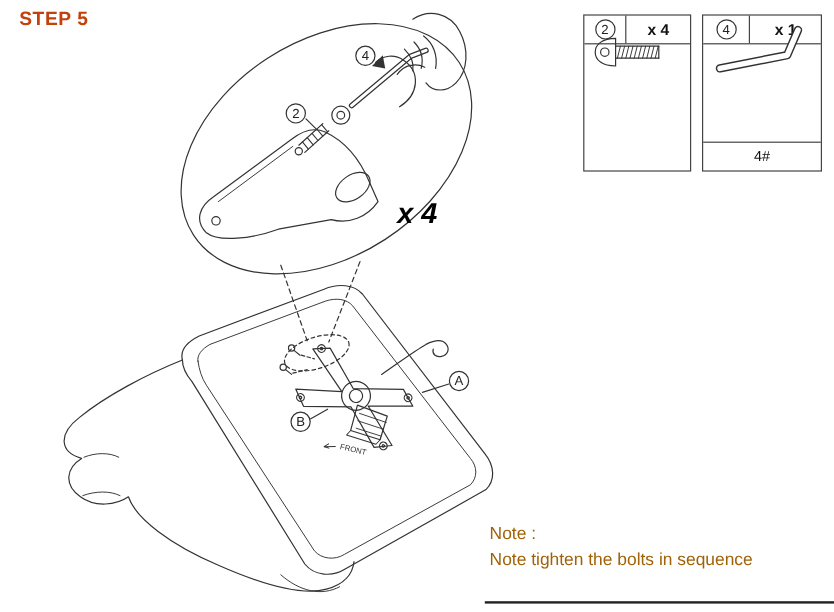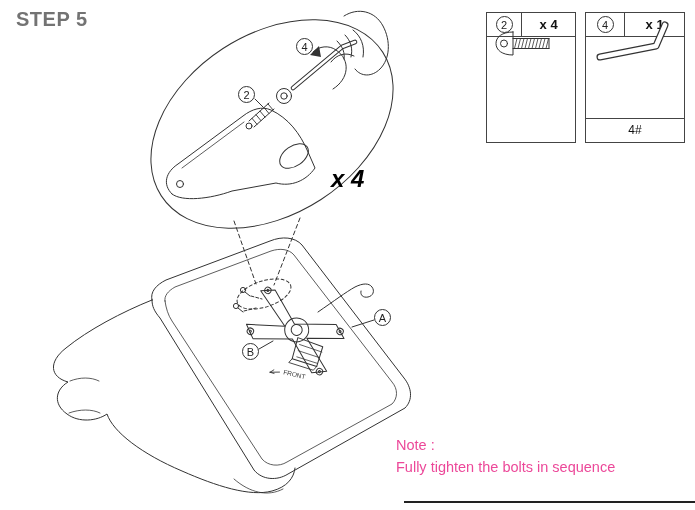--- a/index.html
+++ b/index.html
@@ -1,31 +1,31 @@
 <!DOCTYPE html>
 <html><head>
 <meta charset="utf-8">
 <style>
   html,body{margin:0;padding:0;background:#fff;}
   .stage{position:relative;width:695px;height:510px;background:#fff;overflow:hidden;
          font-family:"Liberation Sans",sans-serif;color:#111;}
   .stage svg{position:absolute;left:0;top:0;}
   .abs{position:absolute;}
-  .step-title{font-size:20px;font-weight:600;letter-spacing:.5px;color:#737373;}
+  .step-title{font-size:16px;font-weight:600;letter-spacing:.5px;color:#c2410c;}
   .mult{font-size:24px;font-weight:700;font-style:italic;color:#000;}
   .badge{position:absolute;width:17px;height:17px;border:1px solid #333;border-radius:50%;
          background:#fff;font-size:11px;line-height:16px;text-align:center;color:#222;box-sizing:border-box;}
   .badge.inline{position:static;display:inline-block;}
   .pbox{position:absolute;border:1px solid #444;background:#fff;display:flex;flex-direction:column;box-sizing:border-box;}
   .phead{display:flex;height:23px;border-bottom:1px solid #444;align-items:center;flex:none;}
   .pid{width:40%;height:100%;border-right:1px solid #444;display:flex;align-items:center;justify-content:center;box-sizing:border-box;}
   .pqty{flex:1;text-align:center;font-weight:700;font-size:13px;}
   .picon{flex:1;display:flex;align-items:center;justify-content:center;}
   .pspec{height:23px;border-top:1px solid #444;text-align:center;font-size:12px;line-height:22px;flex:none;}
-  .note{position:absolute;left:396px;top:436px;width:278px;font-size:14.5px;line-height:1.28;color:#ec4899;}
+  .note{position:absolute;left:408px;top:436px;width:278px;font-size:14.5px;line-height:1.28;color:#a16207;}
   .note .nh{margin-bottom:3px;}
   .rule{position:absolute;left:404px;top:501px;width:291px;height:2px;background:#222;}
 </style>
 </head>
 <body>
 
 <div class="stage">
 
   <svg width="695" height="510" viewBox="0 0 695 510">
     <g stroke="#333" fill="none" stroke-width="1" stroke-linecap="round" stroke-linejoin="round">
@@ -151,17 +151,17 @@
       <svg width="96" height="60" viewBox="0 0 96 60">
         <path d="M 14,44 L 70,33 L 79,12" stroke="#333" stroke-width="7" fill="none" stroke-linecap="round" stroke-linejoin="round"></path>
         <path d="M 14,44 L 70,33 L 79,12" stroke="#fff" stroke-width="4.6" fill="none" stroke-linecap="round" stroke-linejoin="round"></path>
       </svg>
     </div>
     <div class="pspec">4#</div>
   </div>
 
   <div class="note">
     <div class="nh">Note :</div>
-    <div>Fully tighten the bolts in sequence</div>
+    <div>Note tighten the bolts in sequence</div>
   </div>
 
   <div class="rule"></div>
 </div>
 
 </body></html>

